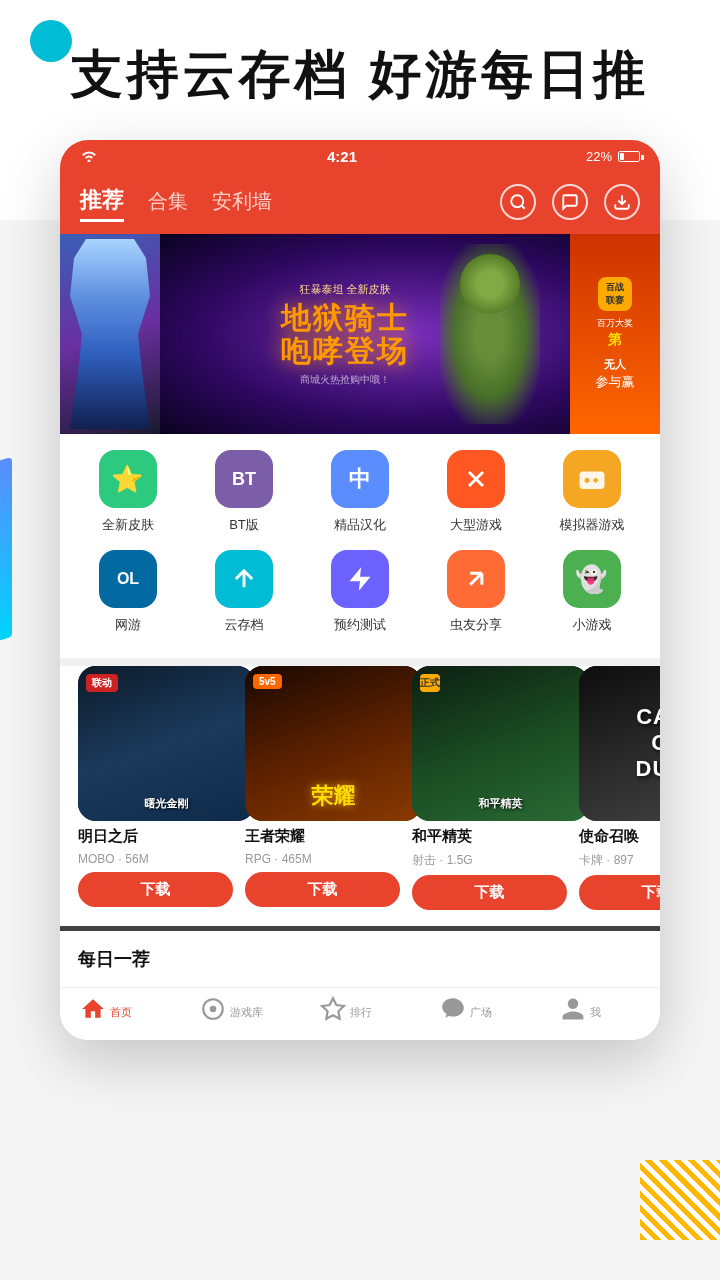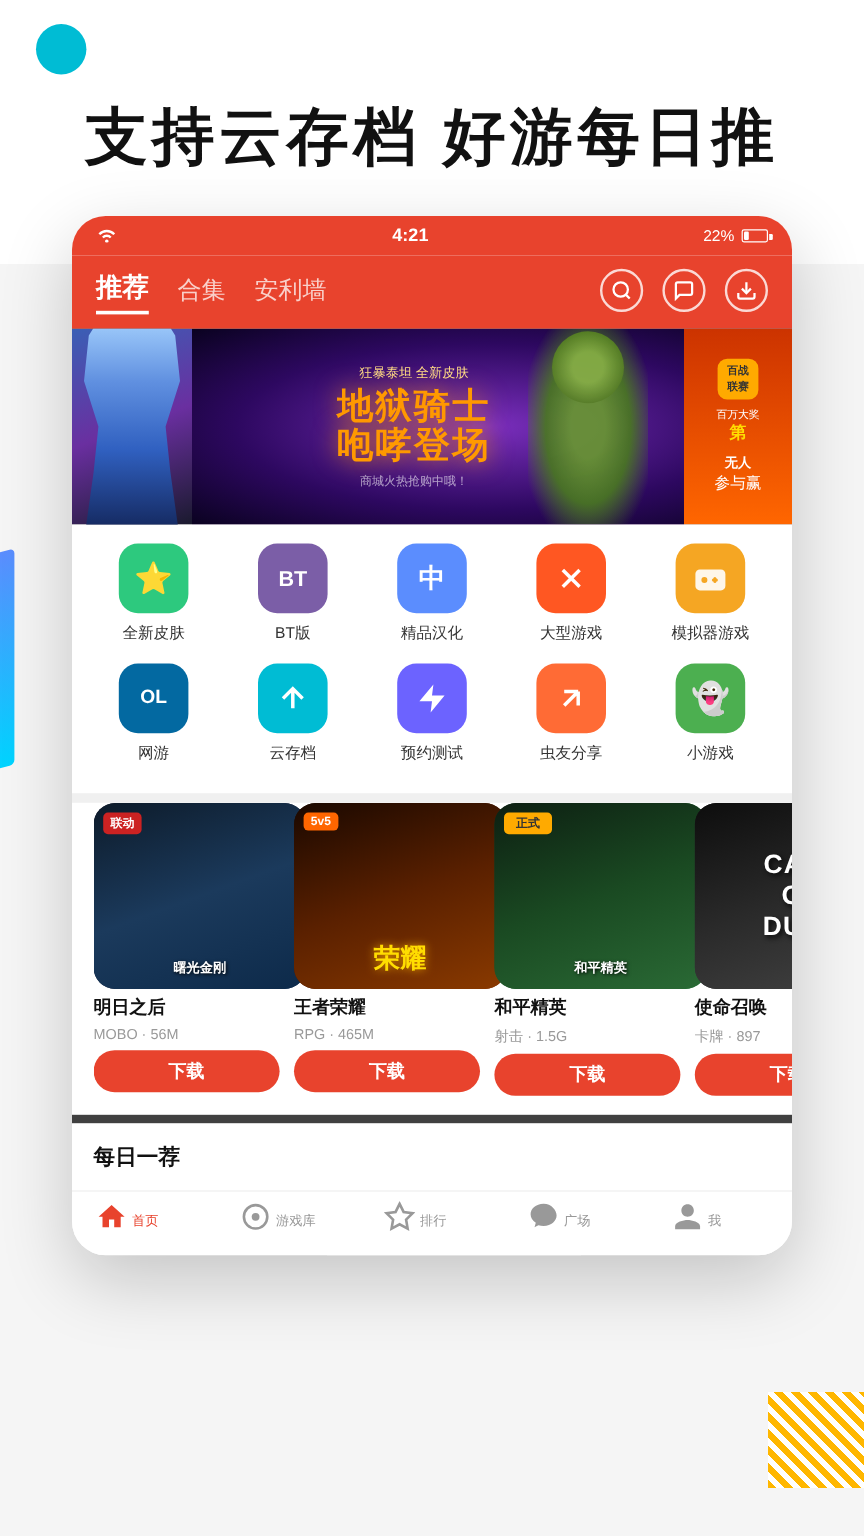--- a/index.html
+++ b/index.html
@@ -52,21 +52,21 @@
         #fff 5px,
         #fff 10px
       );
       z-index: 0;
     }
 
     
     .hero-text {
       position: relative;
       text-align: center;
-      padding: 80px 40px 30px;
+      padding: 40px 40px 30px;
       font-size: 52px;
       font-weight: 900;
       color: #111;
       z-index: 2;
       letter-spacing: 4px;
       border-radius: 23px;
     }
 
     
     .phone-wrapper {
@@ -166,21 +166,21 @@
       color: white;
       font-size: 16px;
       cursor: pointer;
     }
 
     
     .banner-section {
       display: flex;
       gap: 0;
       overflow: hidden;
-      height: 163px;
+      height: 200px;
       background: #222;
     }
     .banner-left {
       width: 100px;
       background: linear-gradient(135deg, #1a1a2e, #4a0e8f);
       overflow: hidden;
       flex-shrink: 0;
     }
     .banner-left-img {
       width: 100%;
@@ -376,21 +376,21 @@
       width: 100%;
     }
 
     
     .bottom-hint {
       background: white;
       padding: 16px 18px;
       font-size: 18px;
       font-weight: 700;
       color: #111;
-      border-top: 7px solid #404040;
+      border-top: 5px solid #404040;
     }
 
     
     .bottom-nav {
       background: white;
       border-top: 1px solid #eee;
       display: flex;
       justify-content: space-around;
       padding: 8px 0 12px;
       position: relative;
@@ -622,21 +622,21 @@
       </div>
       <div class="game-name">王者荣耀</div>
       <div class="game-meta">RPG · 465M</div>
       <button class="download-btn">下载</button>
     </div>
 
     <div class="game-item">
       <div class="game-icon game-icon-3">
         <div style="position:relative;width:100%;height:100%;">
           <div style="position:absolute;inset:0;background:linear-gradient(160deg,#0d1f12 0%,#1a4a22 50%,#2a6a35 100%);"></div>
-          <div style="position:absolute;top:8px;left:8px;background:#ffaa00;color:#333;font-size:10px;padding:2px 10px;border-radius:4px;font-weight:700;">正式</div>
+          <div style="position:absolute;top:8px;left:8px;background:#ffaa00;color:#333;font-size:10px;padding:2px 0;border-radius:4px;font-weight:700;">正式</div>
           <div style="position:absolute;bottom:10px;left:50%;transform:translateX(-50%);color:white;font-size:11px;font-weight:700;white-space:nowrap;text-shadow:1px 1px 3px black;">和平精英</div>
         </div>
       </div>
       <div class="game-name">和平精英</div>
       <div class="game-meta">射击 · 1.5G</div>
       <button class="download-btn">下载</button>
     </div>
 
     <div class="game-item">
       <div class="game-icon game-icon-4">

